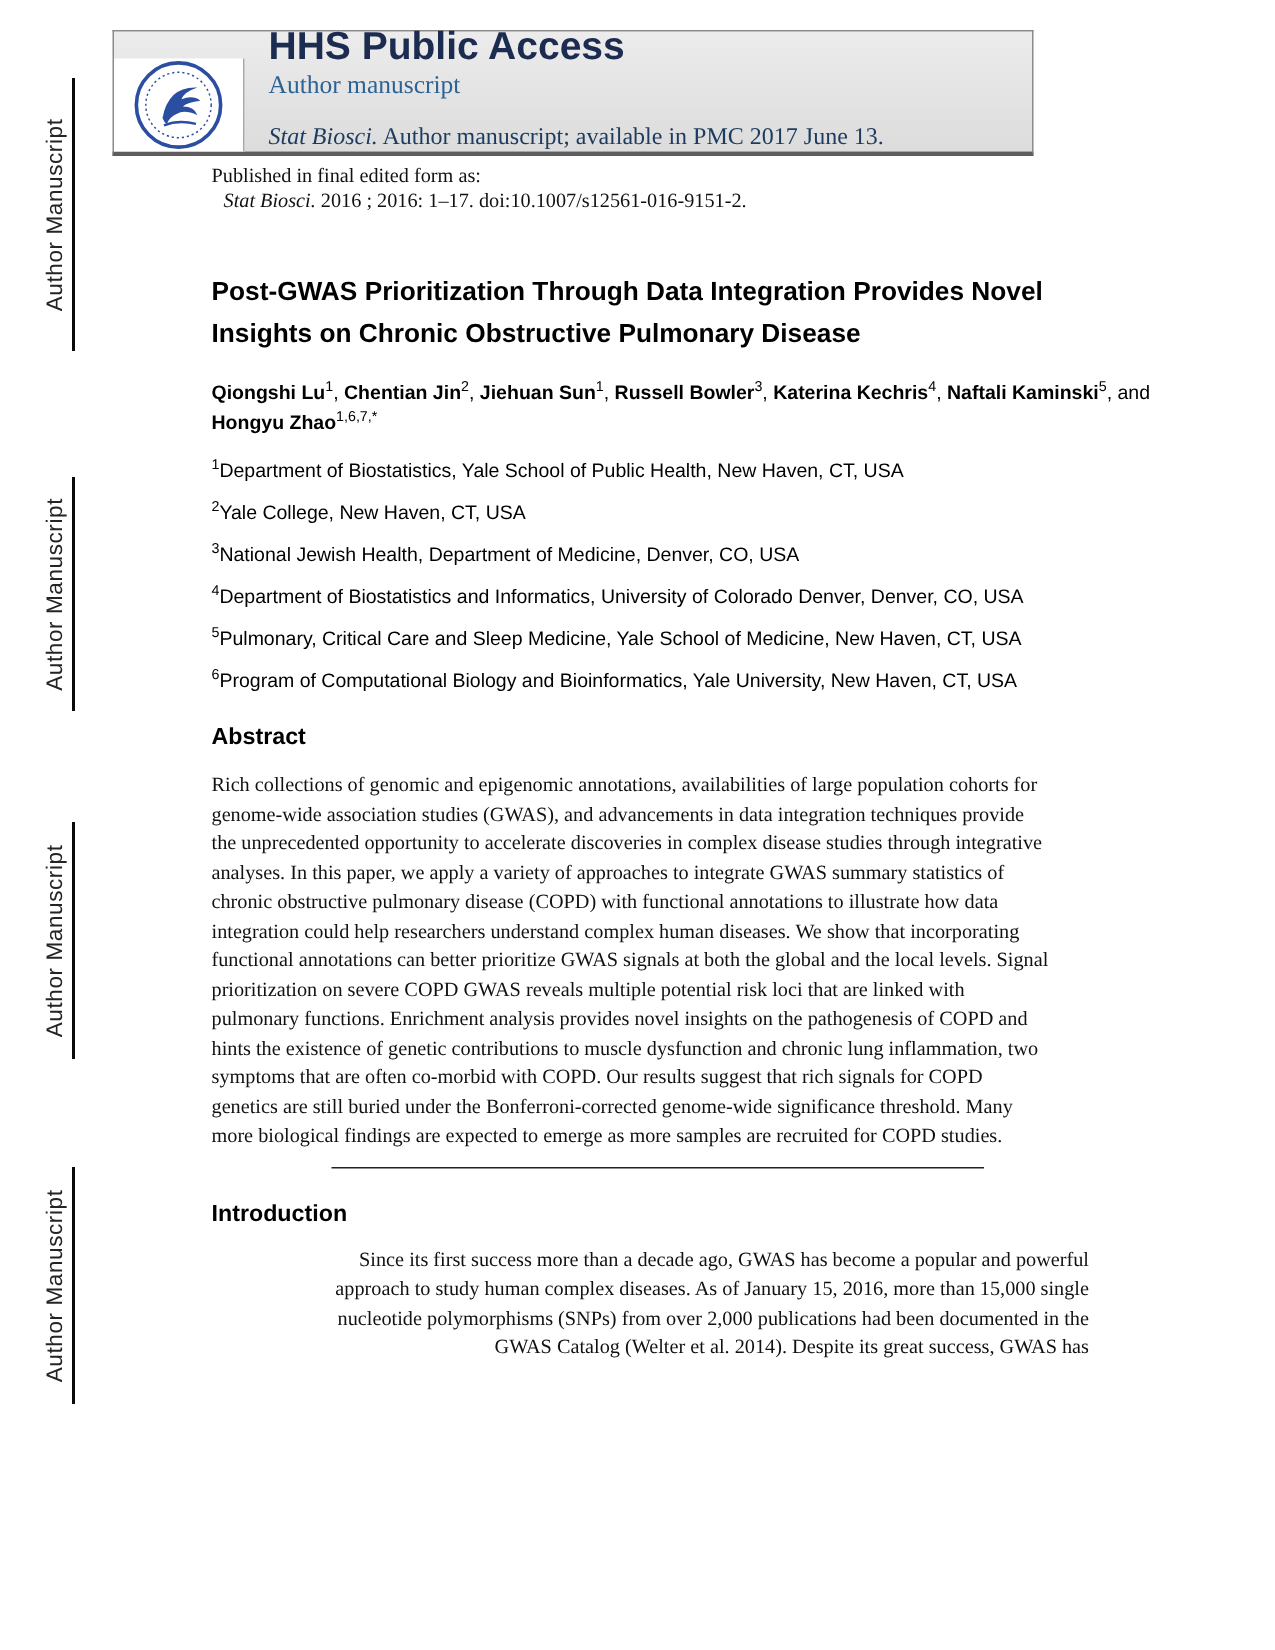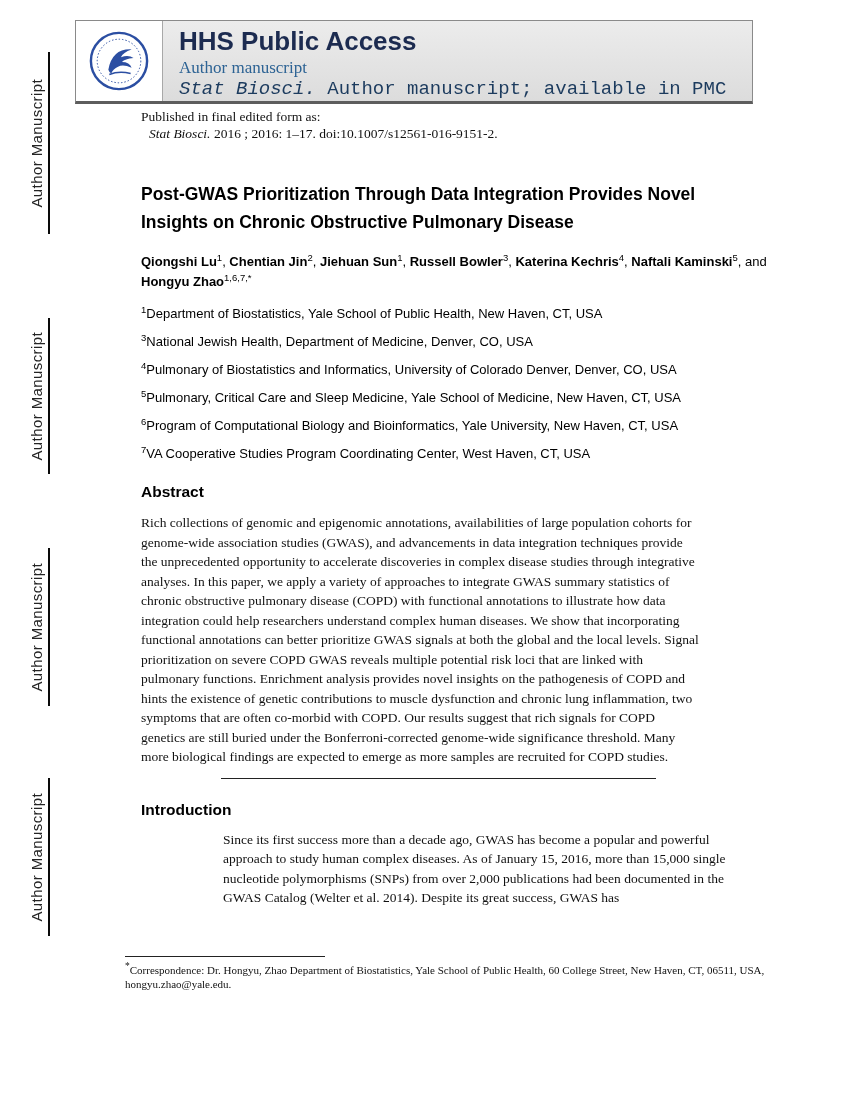--- a/index.html
+++ b/index.html
@@ -17,36 +17,36 @@
     font-family:"Liberation Sans", sans-serif;
     font-size:15px; color:#242424; letter-spacing:0.4px; white-space:nowrap;
   }
   .wm.wm1 { top:52px;  height:182px; }
   .wm.wm2 { top:318px; height:156px; }
   .wm.wm3 { top:548px; height:158px; }
   .wm.wm4 { top:778px; height:158px; }
 
   
   .banner {
-    position:absolute; left:75px; top:20px; width:678px; height:84px;
+    position:absolute; left:75px; top:20px; width:614px; height:84px;
     background:linear-gradient(#ececec, #dcdcdc);
     border:1px solid #8a8a8a; border-bottom:3px solid #5d5d5d;
-    display:flex; box-sizing:border-box;
+    display:flex; box-sizing:border-box;align-items:flex-end;
   }
   .logo-box {
     width:86px; background:#ffffff; border-right:1px solid #a8a8a8;
     display:flex; align-items:center; justify-content:center; flex:0 0 86px;
   }
   .banner-text { padding:5px 16px 0 16px; overflow:hidden; }
   .banner-title {
     font-family:"Liberation Sans", sans-serif; font-weight:bold;
     font-size:26px; color:#1c2b50; line-height:30px;
   }
   .banner-sub { font-size:17px; color:#2d6394; line-height:21px; margin-top:1px; }
-  .banner-cite { font-size:19px; color:#1c3b5e; margin-top:0;font-family:Liberation Mono, monospace; }
+  .banner-cite { font-size:16px; color:#1c3b5e; margin-top:16px; }
   .banner-cite i { font-style:italic; }
 
   
   .content { position:absolute; left:141px; top:108px; width:632px; }
 
   .pubinfo { font-size:13.5px; line-height:17px; }
   .pubinfo .cite2 { margin-left:8px; }
   .pubinfo i { font-style:italic; }
 
   .article-title {
@@ -135,35 +135,31 @@
     </div>
 
     <h1 class="article-title" style="margin:38px 0 0 0;">Post-GWAS Prioritization Through Data Integration Provides Novel Insights on Chronic Obstructive Pulmonary Disease</h1>
 
     <div class="authors">
       <span class="author"><b>Qiongshi Lu</b><sup>1</sup><span>, </span></span><span class="author"><b>Chentian Jin</b><sup>2</sup><span>, </span></span><span class="author"><b>Jiehuan Sun</b><sup>1</sup><span>, </span></span><span class="author"><b>Russell Bowler</b><sup>3</sup><span>, </span></span><span class="author"><b>Katerina Kechris</b><sup>4</sup><span>, </span></span><span class="author"><b>Naftali Kaminski</b><sup>5</sup><span>, and </span></span><span class="author"><b>Hongyu Zhao</b><sup>1,6,7,*</sup></span>
     </div>
 
     <div class="affils">
       <div class="affil"><sup>1</sup><span>Department of Biostatistics, Yale School of Public Health, New Haven, CT, USA</span></div>
+      <div class="affil"><sup>2</sup><span>Yale College, New Haven, CT, USA</span></div>
       <div class="affil"><sup>3</sup><span>National Jewish Health, Department of Medicine, Denver, CO, USA</span></div>
-      <div class="affil"><sup>4</sup><span>Pulmonary of Biostatistics and Informatics, University of Colorado Denver, Denver, CO, USA</span></div>
+      <div class="affil"><sup>4</sup><span>Department of Biostatistics and Informatics, University of Colorado Denver, Denver, CO, USA</span></div>
       <div class="affil"><sup>5</sup><span>Pulmonary, Critical Care and Sleep Medicine, Yale School of Medicine, New Haven, CT, USA</span></div>
       <div class="affil"><sup>6</sup><span>Program of Computational Biology and Bioinformatics, Yale University, New Haven, CT, USA</span></div>
-      <div class="affil"><sup>7</sup><span>VA Cooperative Studies Program Coordinating Center, West Haven, CT, USA</span></div>
     </div>
 
     <div class="sec-heading">Abstract</div>
     <p class="abstract-text" style="margin-bottom:0;">Rich collections of genomic and epigenomic annotations, availabilities of large population cohorts for genome-wide association studies (GWAS), and advancements in data integration techniques provide the unprecedented opportunity to accelerate discoveries in complex disease studies through integrative analyses. In this paper, we apply a variety of approaches to integrate GWAS summary statistics of chronic obstructive pulmonary disease (COPD) with functional annotations to illustrate how data integration could help researchers understand complex human diseases. We show that incorporating functional annotations can better prioritize GWAS signals at both the global and the local levels. Signal prioritization on severe COPD GWAS reveals multiple potential risk loci that are linked with pulmonary functions. Enrichment analysis provides novel insights on the pathogenesis of COPD and hints the existence of genetic contributions to muscle dysfunction and chronic lung inflammation, two symptoms that are often co-morbid with COPD. Our results suggest that rich signals for COPD genetics are still buried under the Bonferroni-corrected genome-wide significance threshold. Many more biological findings are expected to emerge as more samples are recruited for COPD studies.</p>
 
     <div class="abstract-rule"></div>
 
     <div class="sec-heading">Introduction</div>
-    <p class="intro-text" style="margin-bottom:0;">Since its first success more than a decade ago, GWAS has become a popular and powerful approach to study human complex diseases. As of January 15, 2016, more than 15,000 single nucleotide polymorphisms (SNPs) from over 2,000 publications had been documented in the GWAS Catalog (Welter et al. 2014). Despite its great success, GWAS has</p>
+    <p class="intro-text" style="margin-bottom:0;text-align:right;">Since its first success more than a decade ago, GWAS has become a popular and powerful approach to study human complex diseases. As of January 15, 2016, more than 15,000 single nucleotide polymorphisms (SNPs) from over 2,000 publications had been documented in the GWAS Catalog (Welter et al. 2014). Despite its great success, GWAS has</p>
 
   </main>
 
-  <div class="footnote">
-    <div class="fn-rule"></div>
-    <div class="fn"><sup>*</sup><span>Correspondence: Dr. Hongyu, Zhao Department of Biostatistics, Yale School of Public Health, 60 College Street, New Haven, CT, 06511, USA, </span><span class="email">hongyu.zhao@yale.edu</span><span>.</span></div>
-  </div>
 
 </div>
 
 </body></html>

